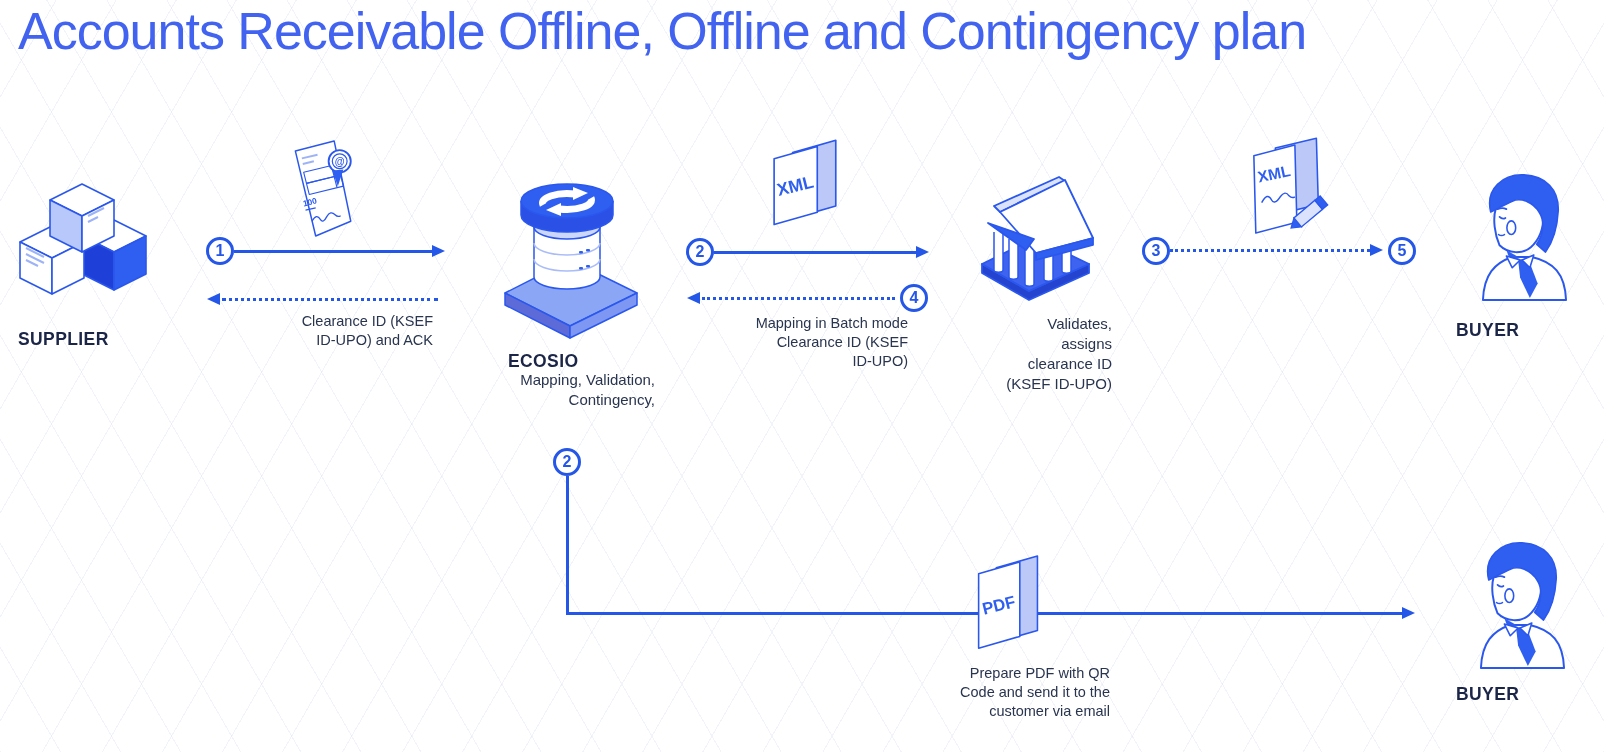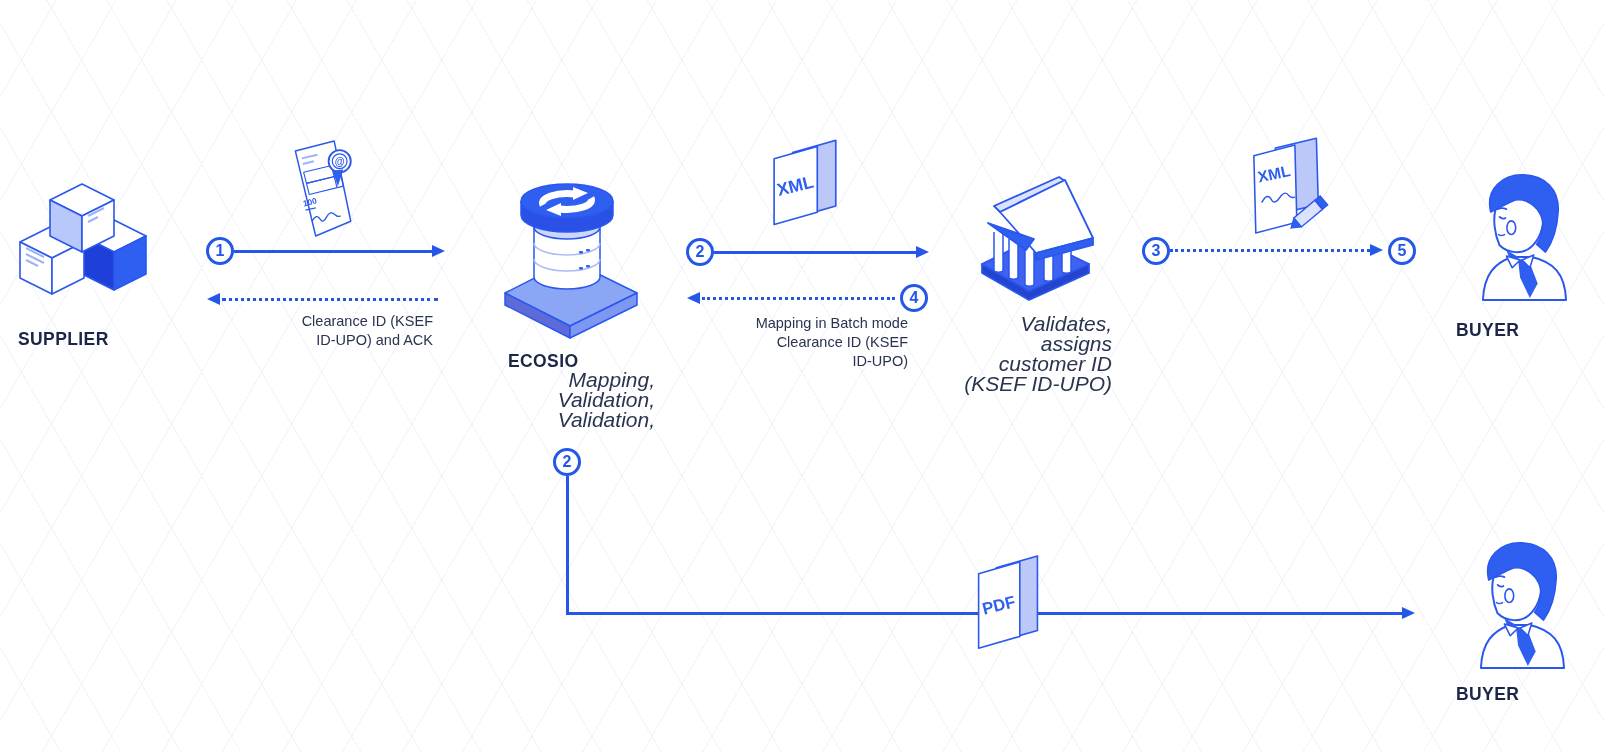--- a/index.html
+++ b/index.html
@@ -25,32 +25,33 @@
         background:#fff;color:var(--blue);font-weight:bold;font-size:16px;
         display:flex;align-items:center;justify-content:center;z-index:3;}
   .ln{position:absolute;height:2.5px;background:var(--blue);z-index:1;}
   .vln{position:absolute;width:2.5px;background:var(--blue);z-index:1;}
   .dln{position:absolute;height:0;border-top:3px dotted var(--blue);z-index:1;}
   .ah-r{position:absolute;width:0;height:0;border-top:6.5px solid transparent;
         border-bottom:6.5px solid transparent;border-left:13px solid var(--blue);z-index:2;}
   .ah-l{position:absolute;width:0;height:0;border-top:6.5px solid transparent;
         border-bottom:6.5px solid transparent;border-right:13px solid var(--blue);z-index:2;}
   .cap{position:absolute;text-align:right;color:var(--body);font-size:14.5px;line-height:19px;z-index:2;}
-  .cap2{font-size:21px;line-height:20px;font-style:italic;}
+  .cap2{font-size:15px;line-height:20px;}
   .nlabel{position:absolute;text-align:left;color:var(--ink);font-weight:bold;
           font-size:17.5px;letter-spacing:.4px;z-index:2;}
   svg.ic{position:absolute;overflow:visible;z-index:2;}
   svg text{font-family:"Liberation Sans",sans-serif;}
 </style>
 </head>
 <body>
 
 <div class="stage">
   <div class="bg"></div>
 
+  <h1 class="title">Accounts Receivable Offline, Offline and Contingency plan</h1>
 
   <svg class="ic" style="left:18px;top:182px" width="130" height="118" viewBox="0 0 130 118">
     <g stroke="#2a57ee" stroke-width="1.6" stroke-linejoin="round">
 
       <polygon points="64,54 96,38 128,54 96,70" fill="#fff"></polygon>
       <polygon points="64,54 64,92 96,108 96,70" fill="#1e40d8"></polygon>
       <polygon points="128,54 128,92 96,108 96,70" fill="#2f5ff0"></polygon>
 
       <polygon points="2,60 34,44 66,60 34,76" fill="#fff"></polygon>
       <polygon points="2,60 2,96 34,112 34,76" fill="#fff"></polygon>
@@ -118,21 +119,21 @@
     <g stroke="#fff" stroke-width="7" fill="none">
       <path d="M40,42 A25,9.5 0 0 1 72,31"></path>
       <path d="M88,35 A25,9.5 0 0 1 56,46"></path>
     </g>
     <polygon points="70,24 85,30 70,37" fill="#fff"></polygon>
     <polygon points="58,40 43,47 58,53" fill="#fff"></polygon>
   </svg>
   <div class="nlabel" style="left:508px;top:351px;width:136px">ECOSIO</div>
   <div class="cap cap2" style="left:485px;top:370px;width:170px">
     <div>Mapping, Validation,</div>
-    <div>Validation,</div>
+    <div>Contingency,</div>
   </div>
 
   <svg class="ic" style="left:770px;top:138px" width="74" height="95" viewBox="0 0 72 92">
     <g stroke="#2a57ee" stroke-width="1.6" stroke-linejoin="round">
       <polygon points="22,14 64,2 64,66 22,78" fill="#bcc9f8"></polygon>
       <polygon points="4,20 46,8 46,72 4,84" fill="#fff"></polygon>
     </g>
     <text x="25" y="52" transform="rotate(-14 25 48)" text-anchor="middle" font-size="17" font-weight="bold" fill="#2f5ff0">XML</text>
   </svg>
 
@@ -164,21 +165,21 @@
 
       <polygon points="12,30 77,1 83,5 18,36" fill="#dbe3fc"></polygon>
       <polygon points="18,36 83,4 111,62 54,77" fill="#fff"></polygon>
       <polygon points="54,77 111,62 111,69 54,84" fill="#2f5ff0"></polygon>
       <polygon points="6,47 52,63 44,74" fill="#2f5ff0"></polygon>
     </g>
   </svg>
   <div class="cap cap2" style="left:952px;top:314px;width:160px">
     <div>Validates,</div>
     <div>assigns</div>
-    <div>customer ID</div>
+    <div>clearance ID</div>
     <div>(KSEF ID-UPO)</div>
   </div>
 
   <svg class="ic" style="left:1248px;top:138px" width="84" height="100" viewBox="0 0 86 102">
     <g stroke="#2a57ee" stroke-width="1.6" stroke-linejoin="round">
       <polygon points="28,10 70,0 72,68 30,78" fill="#bcc9f8"></polygon>
       <polygon points="6,18 48,7 50,86 8,97" fill="#fff"></polygon>
       <path d="M14,66 q6,-11 10,-3 q3,6 9,-3 q5,-7 9,-1 q3,3 6,1" fill="none" stroke-width="1.5"></path>
     </g>
     <text x="27" y="42" transform="rotate(-12 27 38)" text-anchor="middle" font-size="16" font-weight="bold" fill="#2f5ff0">XML</text>
@@ -216,20 +217,25 @@
   <div class="ln" style="left:566px;top:612px;width:836px"></div>
   <div class="ah-r" style="left:1402px;top:607px"></div>
 
   <svg class="ic" style="left:974px;top:556px" width="72" height="100" viewBox="0 0 72 102">
     <g stroke="#2a57ee" stroke-width="1.6" stroke-linejoin="round">
       <polygon points="22,12 64,0 64,76 22,88" fill="#bcc9f8"></polygon>
       <polygon points="4,18 46,6 46,82 4,94" fill="#fff"></polygon>
     </g>
     <text x="25" y="56" transform="rotate(-14 25 52)" text-anchor="middle" font-size="17" font-weight="bold" fill="#2f5ff0">PDF</text>
   </svg>
+  <div class="cap" style="left:910px;top:664px;width:200px">
+    <div>Prepare PDF with QR</div>
+    <div>Code and send it to the</div>
+    <div>customer via email</div>
+  </div>
 
   <svg class="ic" style="left:1472px;top:538px" width="100" height="132" viewBox="0 0 100 135">
     <g stroke="#2a57ee" stroke-width="2" stroke-linejoin="round" stroke-linecap="round">
       <path d="M8,133 C9,107 20,95 38,89 L58,89 C80,94 92,106 93,133 Z" fill="#fff"></path>
       <path d="M32,82 L46,90 L36,93 Z" fill="#2f5ff0" stroke="none"></path>
       <path d="M44,92 L54,90 L64,116 L56,131 L46,110 Z" fill="#2f5ff0" stroke="none"></path>
       <path d="M32,88 L46,92 L38,100 Z" fill="#fff" stroke-width="1.6"></path>
       <path d="M60,87 L48,92 L56,100 Z" fill="#fff" stroke-width="1.6"></path>
       <path d="M25,77 C20,66 18,50 21,40 C25,26 36,19 48,20 C62,21 70,32 70,46 C70,59 66,71 57,79 C49,86 34,86 25,77 Z" fill="#fff"></path>
       <path d="M23,40 Q28,38 32,40" fill="none" stroke-width="1.8"></path>

